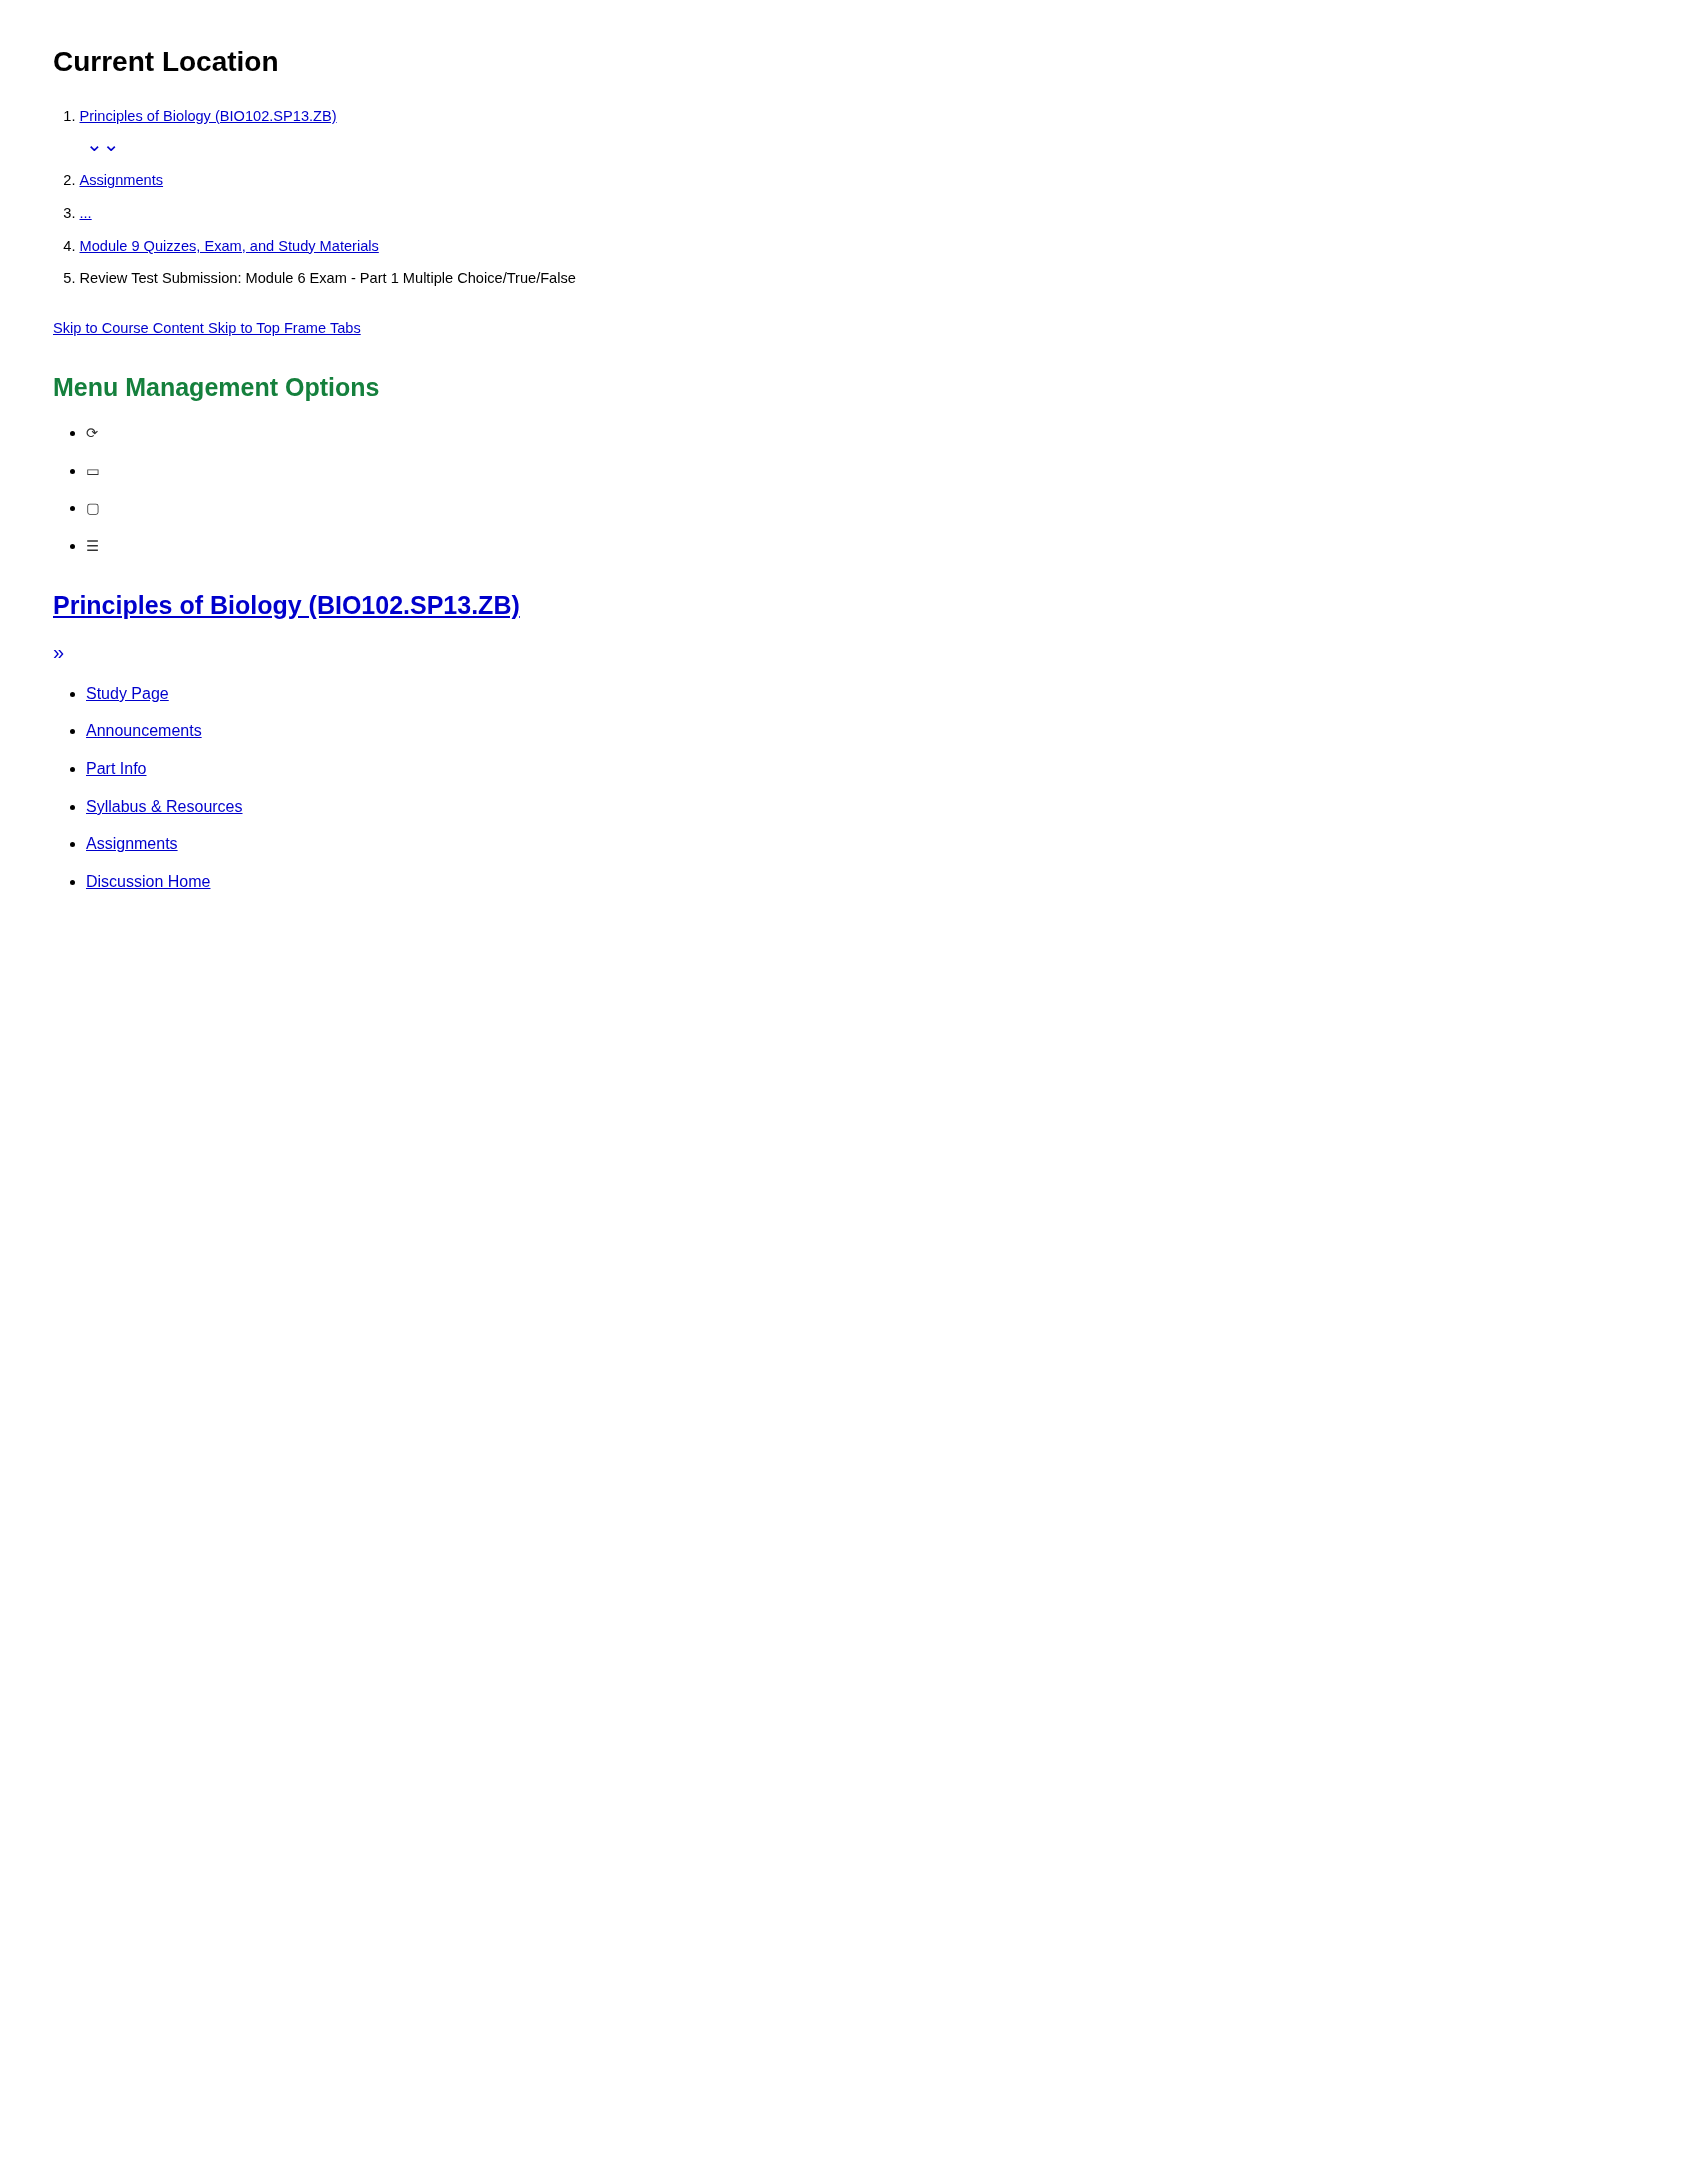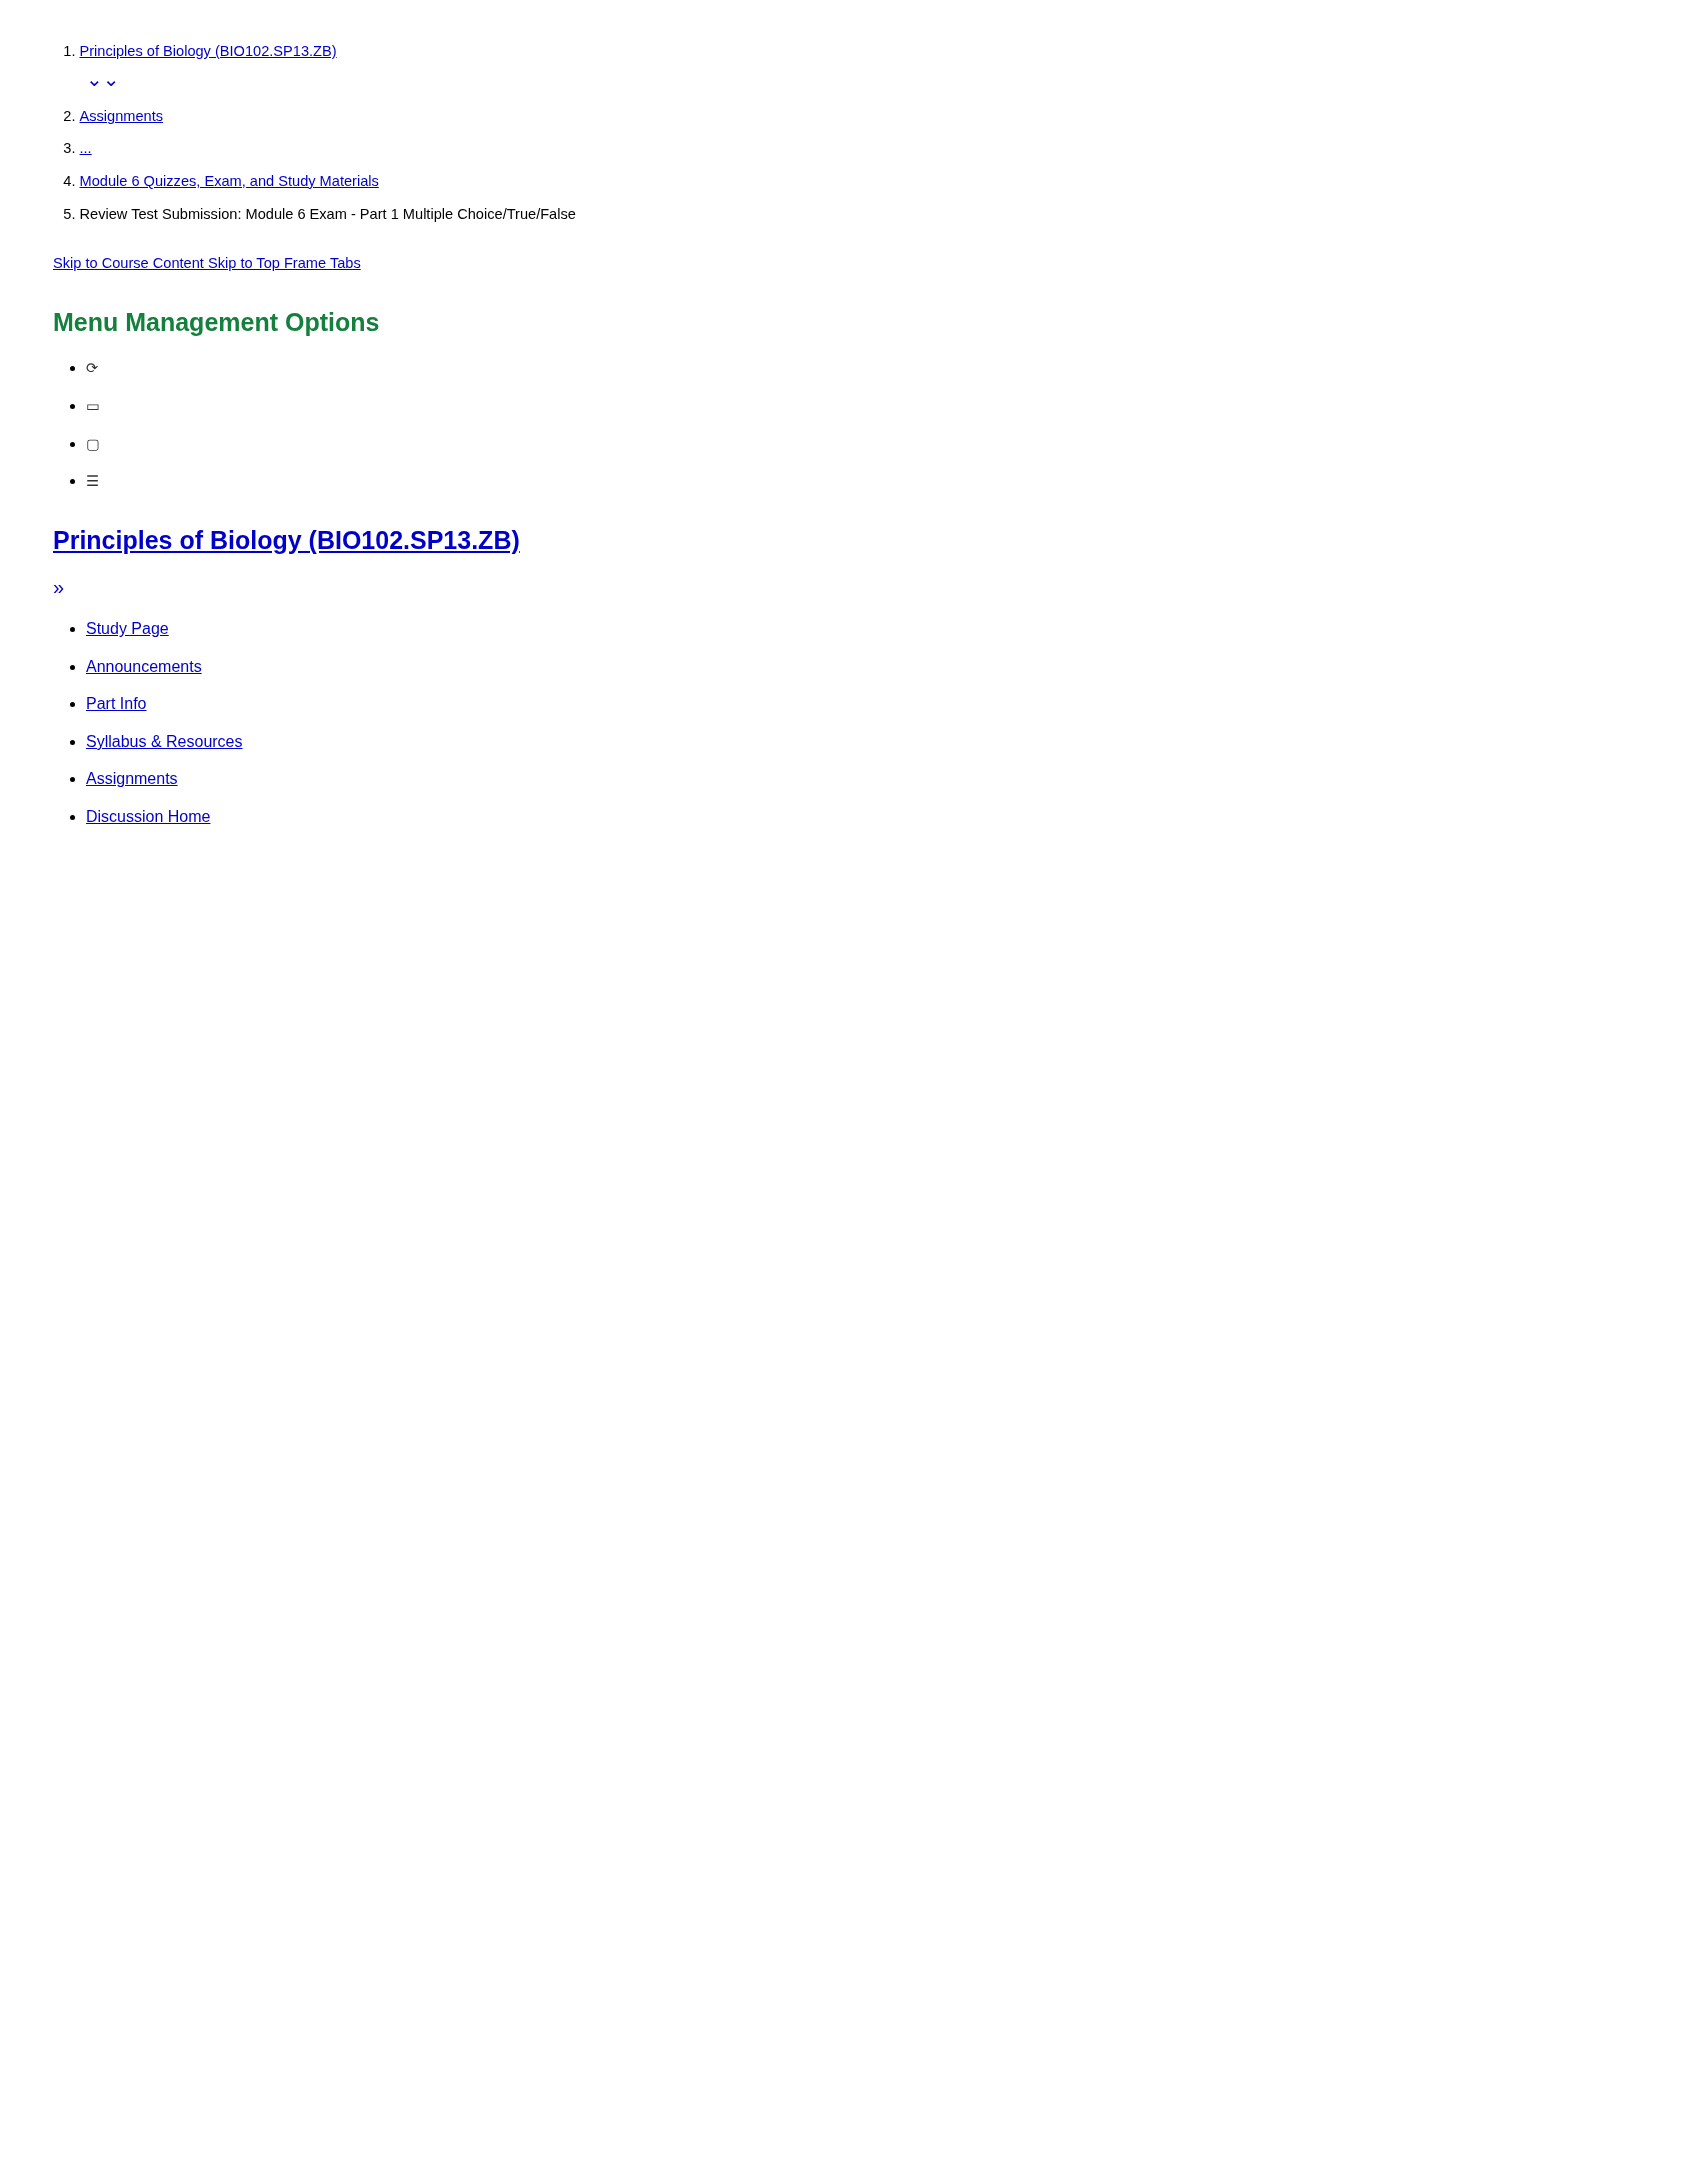--- a/index.html
+++ b/index.html
@@ -98,35 +98,36 @@
     }
 
     .static-text {
       color: #000;
     }
   </style>
 </head>
 <body>
 
 <div class="section">
+  <h1>Current Location</h1>
 
   <ol>
     <li>
       <a href="#">Principles of Biology (BIO102.SP13.ZB)</a>
       <br>
       <span class="chevron-down">⌄⌄</span>
     </li>
     <li>
       <a href="#">Assignments</a>
     </li>
     <li>
       <a href="#">...</a>
     </li>
     <li>
-      <a href="#">Module 6 Quizzes, Exam, and Study Materials</a>
+      <a href="#">Module 9 Quizzes, Exam, and Study Materials</a>
     </li>
     <li>
       <span class="static-text">Review Test Submission: Module 6 Exam - Part 1 Multiple Choice/True/False</span>
     </li>
   </ol>
 </div>
 
 <div style="margin-bottom: 26.5px;">
   <a href="#" class="skip-links">Skip to Course Content Skip to Top Frame Tabs</a>
 </div>

